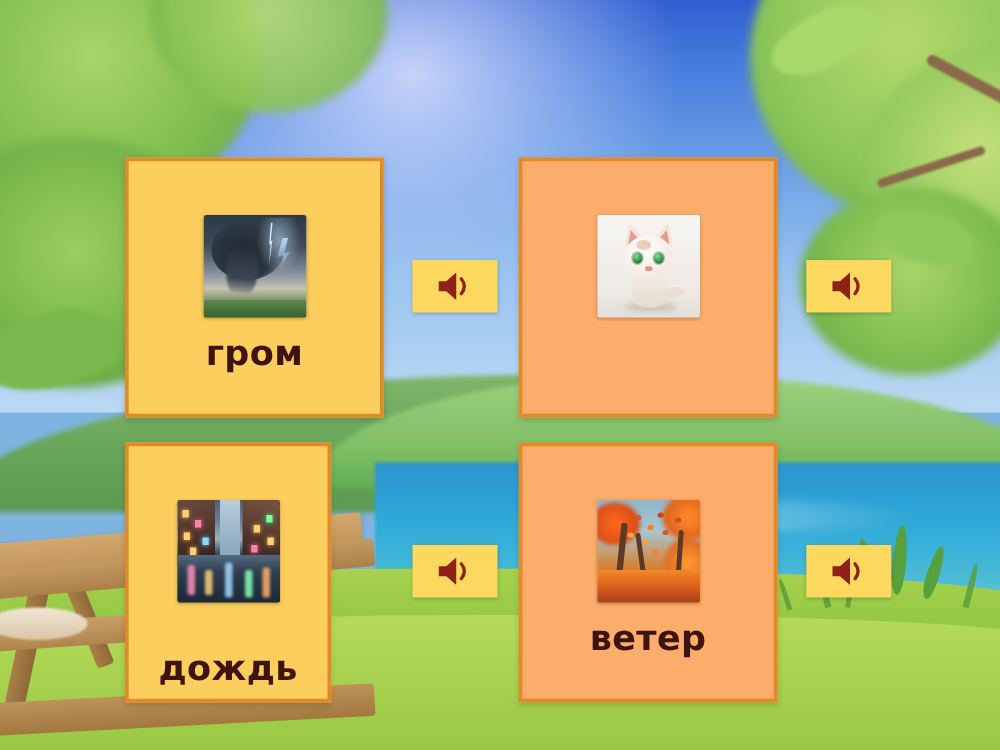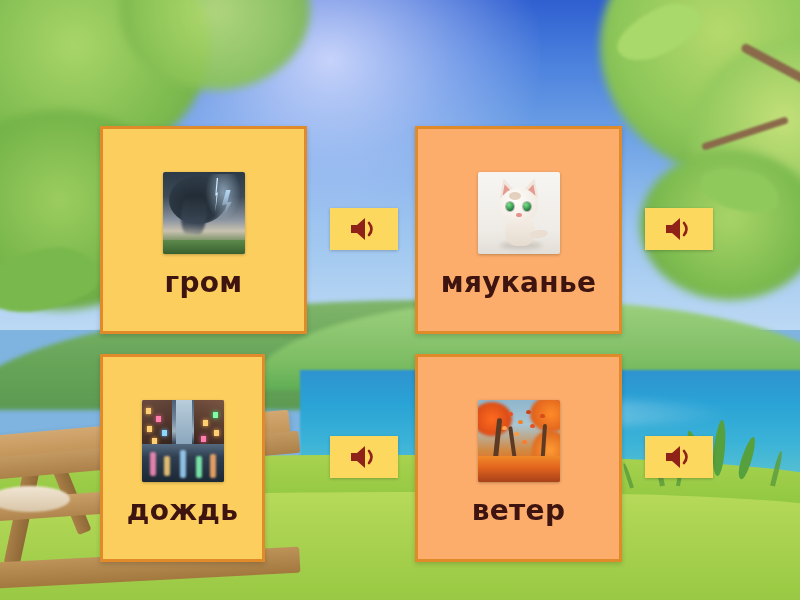--- a/index.html
+++ b/index.html
@@ -246,30 +246,29 @@
       <div class="c-earin l"></div>
         <div class="c-earin r"></div>
       <div class="c-body"></div>
         <div class="c-tail"></div>
       <div class="c-head"></div>
         <div class="c-patch"></div>
       <div class="c-eye l"></div>
         <div class="c-eye r"></div>
         <div class="c-nose"></div>
     </div>
-    <div class="card-label">мяуканье</div>
   </div>
   <div class="speaker" style="left:645px;top:208px;">
     <svg width="30" height="26" viewBox="0 0 30 26">
       <path d="M2 9 h6 L16 2 v22 L8 17 H2 Z" fill="#8e2118"></path>
       <path d="M20 7 q5 6 0 12" stroke="#8e2118" stroke-width="2.6" fill="none" stroke-linecap="round"></path>
     </svg>
   </div>
 
-  <div class="card yellow" style="left:100px;top:354px;width:165px;height:208px;">
+  <div class="card yellow" style="left:100px;top:354px;width:165px;height:208px;gap:24px;">
     <div class="thumb th-rain">
       <div class="sky-slit"></div>
       <div class="bldL"></div>
         <div class="bldR"></div>
       <div class="win" style="left:4px;top:8px;"></div>
       <div class="win m" style="left:14px;top:16px;"></div>
       <div class="win" style="left:5px;top:26px;"></div>
       <div class="win c" style="left:20px;top:30px;"></div>
       <div class="win" style="left:10px;top:38px;"></div>
       <div class="win g" style="right:6px;top:12px;"></div>

